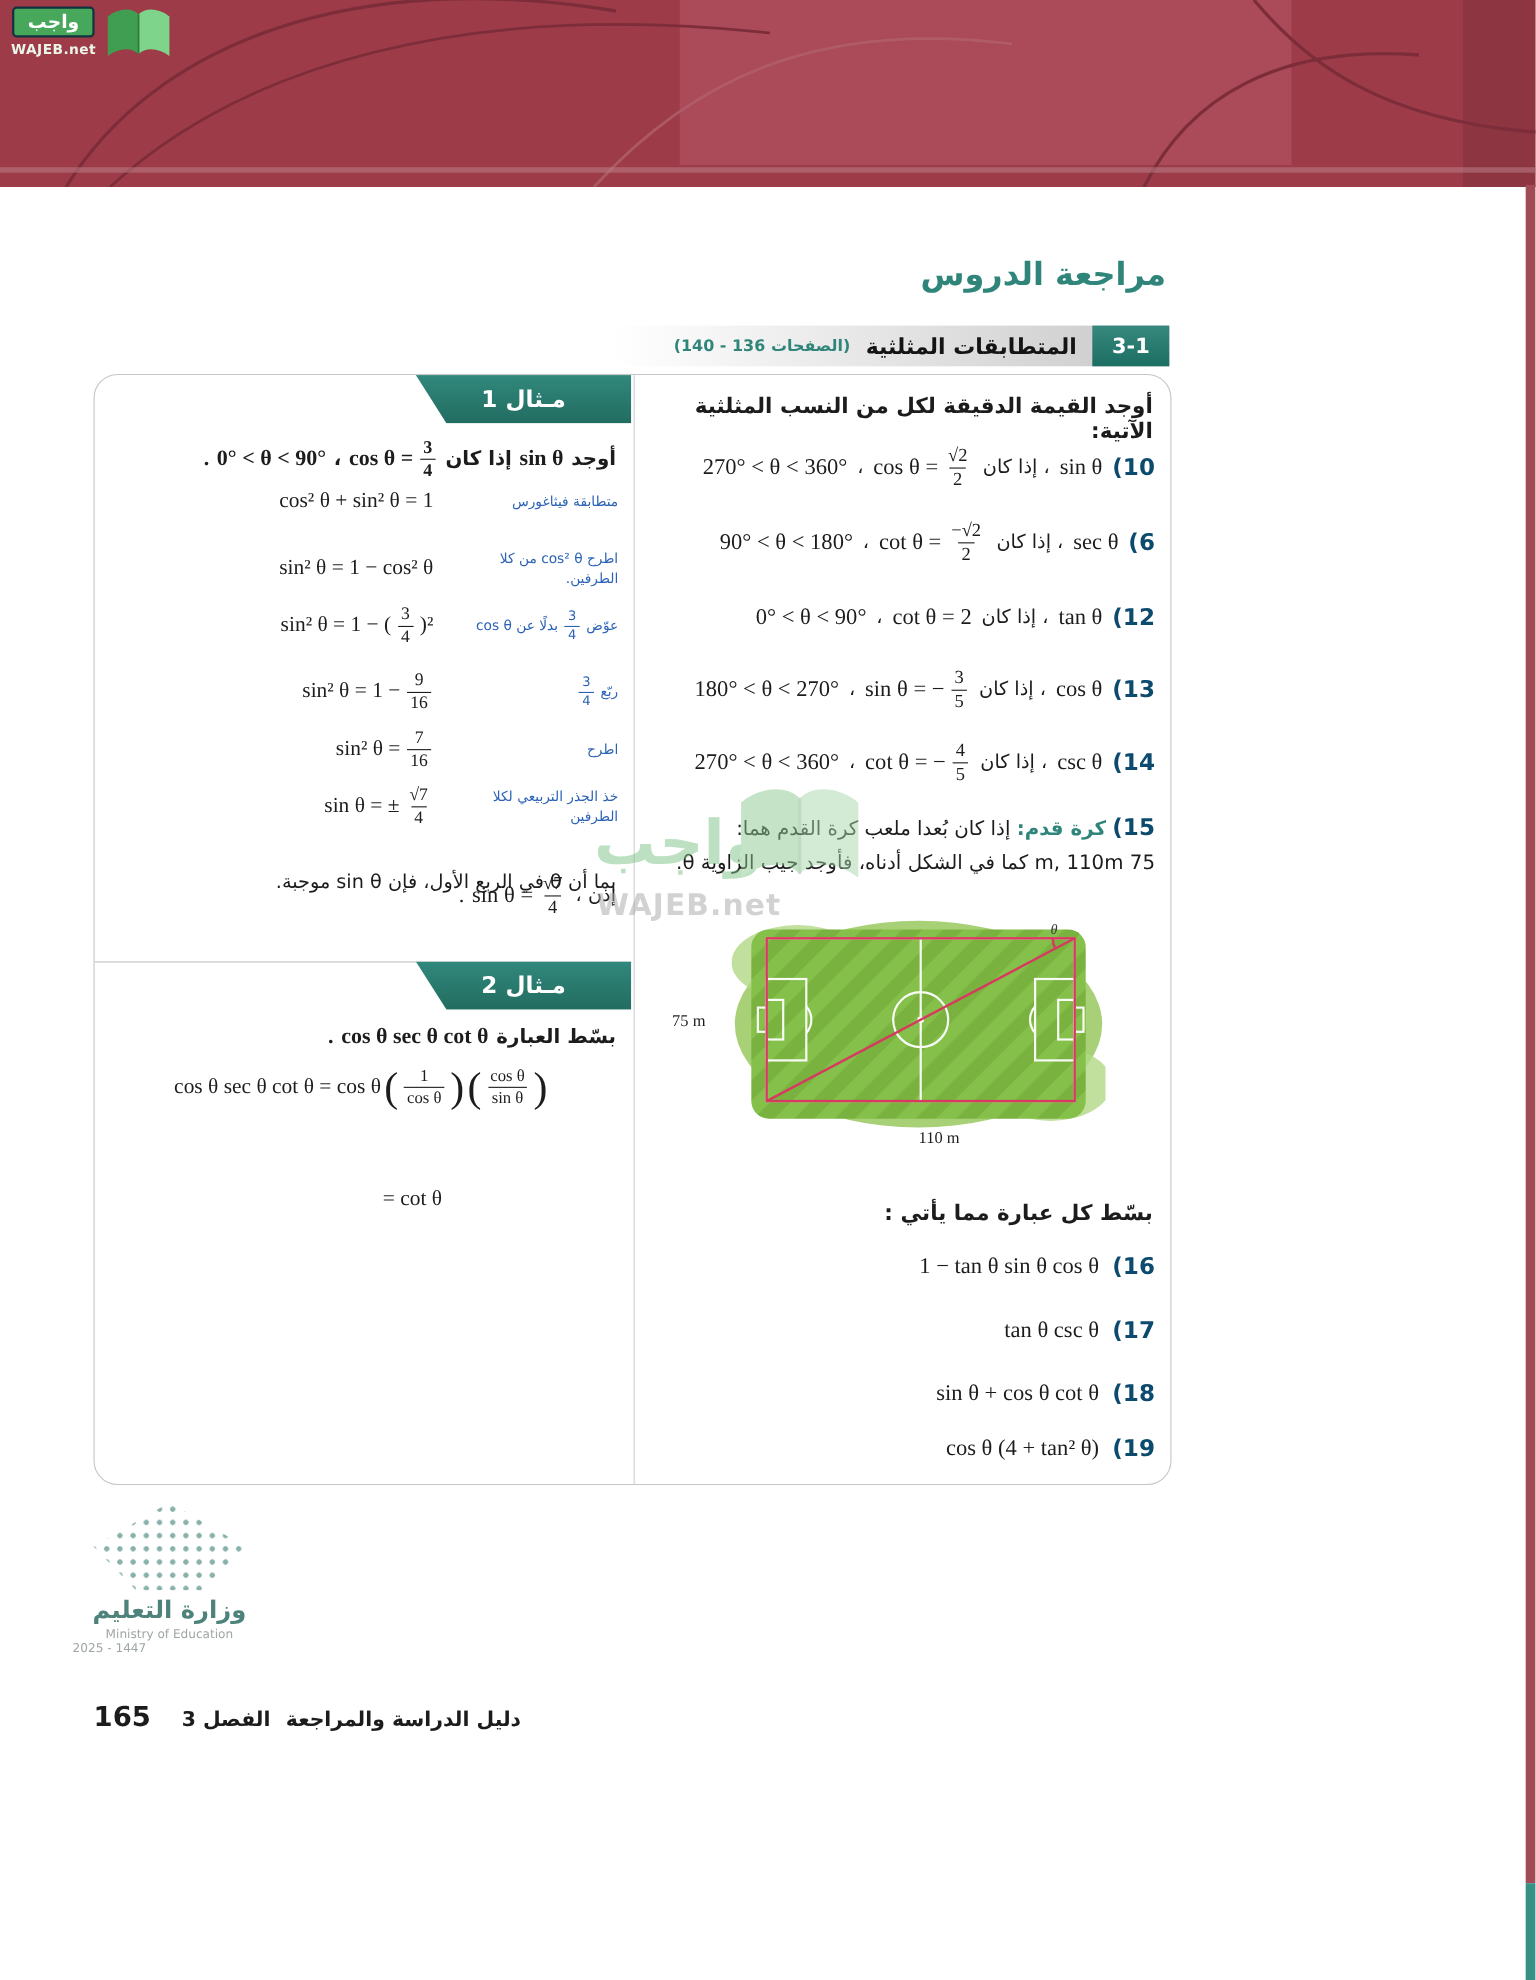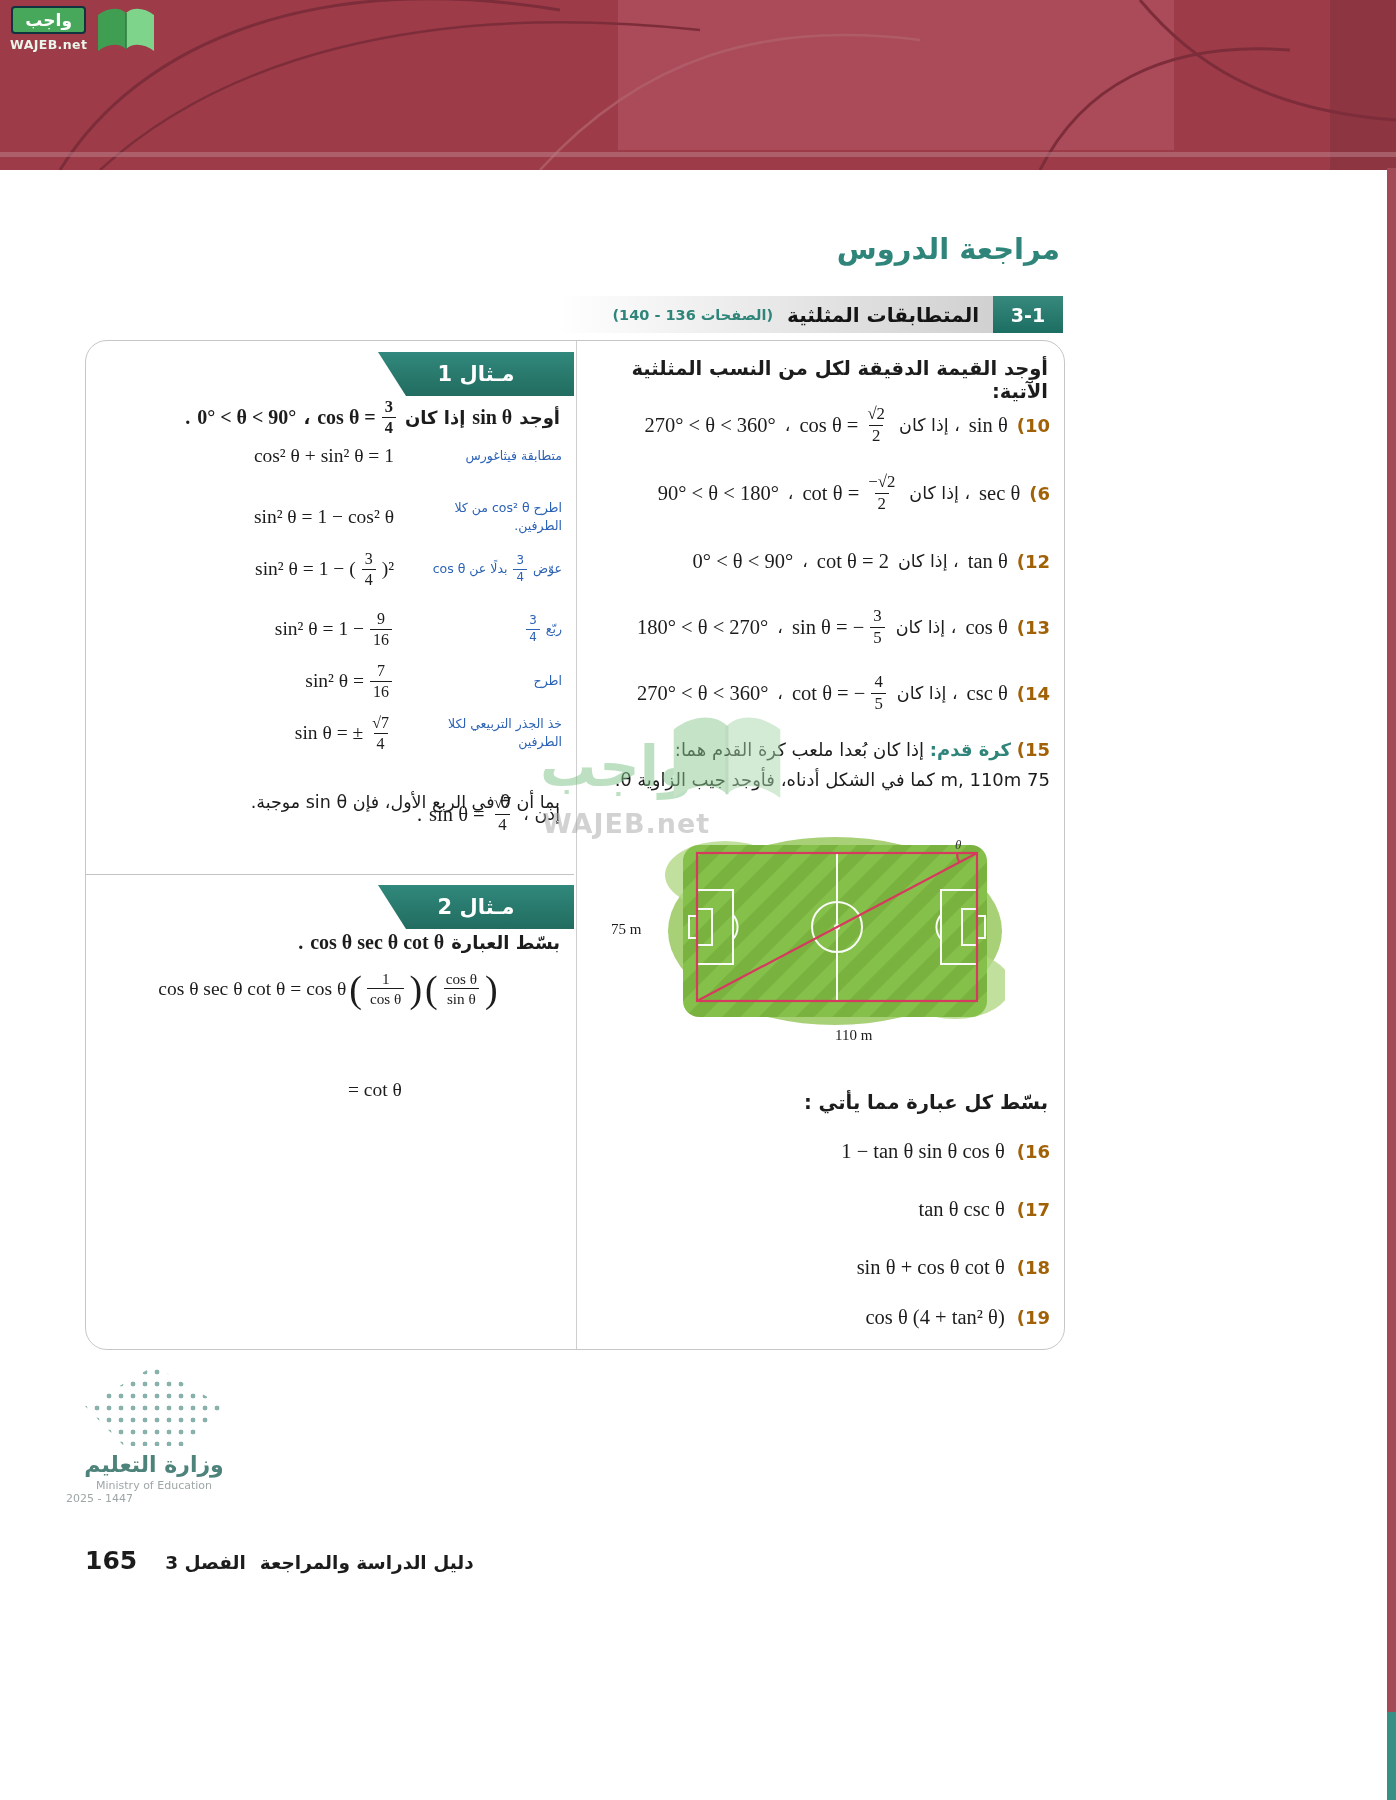--- a/index.html
+++ b/index.html
@@ -28,21 +28,21 @@
   .section-pages{color:#2f8579;font-size:14.5px;font-weight:bold;}
   
   .main-box{position:absolute;left:85px;top:340px;width:978px;height:1008px;background:#fff;
             border:1.5px solid #c6c6c6;border-radius:22px;}
   .col-ex{position:absolute;right:0;top:0;width:487px;height:100%;border-left:1.5px solid #cfcfcf;}
   .col-example{position:absolute;left:0;top:0;width:488px;height:100%;}
   
   .m{direction:ltr;unicode-bidi:embed;font-family:"Liberation Serif",serif;font-size:20.5px;
      display:inline-flex;align-items:center;gap:4px;}
   .ar{font-size:17.5px;}
-  .qnum{font-weight:bold;font-size:18px;direction:ltr;unicode-bidi:embed;color:#a16207;}
+  .qnum{font-weight:bold;font-size:21px;direction:ltr;unicode-bidi:embed;color:#0c4a6e;}
   .frac{display:inline-flex;flex-direction:column;align-items:center;line-height:1;
         vertical-align:middle;font-size:.82em;margin:0 2px;}
   .frac .fn{padding:0 3px 2px;}
   .frac .fd{border-top:1.4px solid currentColor;padding:2px 3px 0;}
   .tiny{font-size:.95em;}
   
   .xintro{position:absolute;top:16px;right:16px;left:8px;direction:rtl;text-align:right;
           font-weight:bold;font-size:19.5px;}
   .xrow{position:absolute;right:14px;left:8px;height:48px;display:flex;direction:rtl;
         align-items:center;gap:9px;}
@@ -53,21 +53,21 @@
   .fig-svg{position:absolute;left:58px;top:0;}
   .fig-h{position:absolute;left:4px;top:86px;font-family:"Liberation Serif",serif;font-size:15px;}
   .fig-w{position:absolute;left:228px;top:192px;font-family:Liberation Serif, serif;font-size:15px;}
   .sim-intro{position:absolute;top:750px;right:16px;direction:rtl;font-weight:bold;font-size:19.5px;}
   .srow{position:absolute;right:14px;left:8px;height:44px;display:flex;direction:rtl;
         align-items:center;gap:12px;}
   
   .ribbon{position:absolute;right:0;width:196px;height:44px;color:#fff;font-weight:bold;
           font-size:21px;display:flex;align-items:center;justify-content:center;
           background:linear-gradient(180deg,#31887c,#226c60);
-          clip-path:polygon(0 0,100% 0,100% 100%,28px 100%);margin-top:11px;}
+          clip-path:polygon(0 0,100% 0,100% 100%,28px 100%);}
   .ex2rule{position:absolute;top:533px;left:0;right:0;border-top:1.5px solid #c2c2c2;}
   .eprob{position:absolute;right:14px;left:6px;display:flex;direction:rtl;align-items:center;
          gap:7px;font-weight:bold;}
   .eprob .ar{font-size:18px;}
   .eprob .m{font-size:20px;font-weight:bold;}
   .step{position:absolute;right:12px;left:6px;display:flex;direction:rtl;align-items:center;gap:16px;}
   .note{flex:0 0 138px;direction:rtl;display:flex;flex-wrap:wrap;align-items:center;
         justify-content:flex-start;gap:4px;color:#2b62b5;font-size:12.5px;line-height:1.45;
         text-align:right;}
   .eq{flex:1;display:flex;direction:ltr;justify-content:flex-end;align-items:center;gap:4px;

